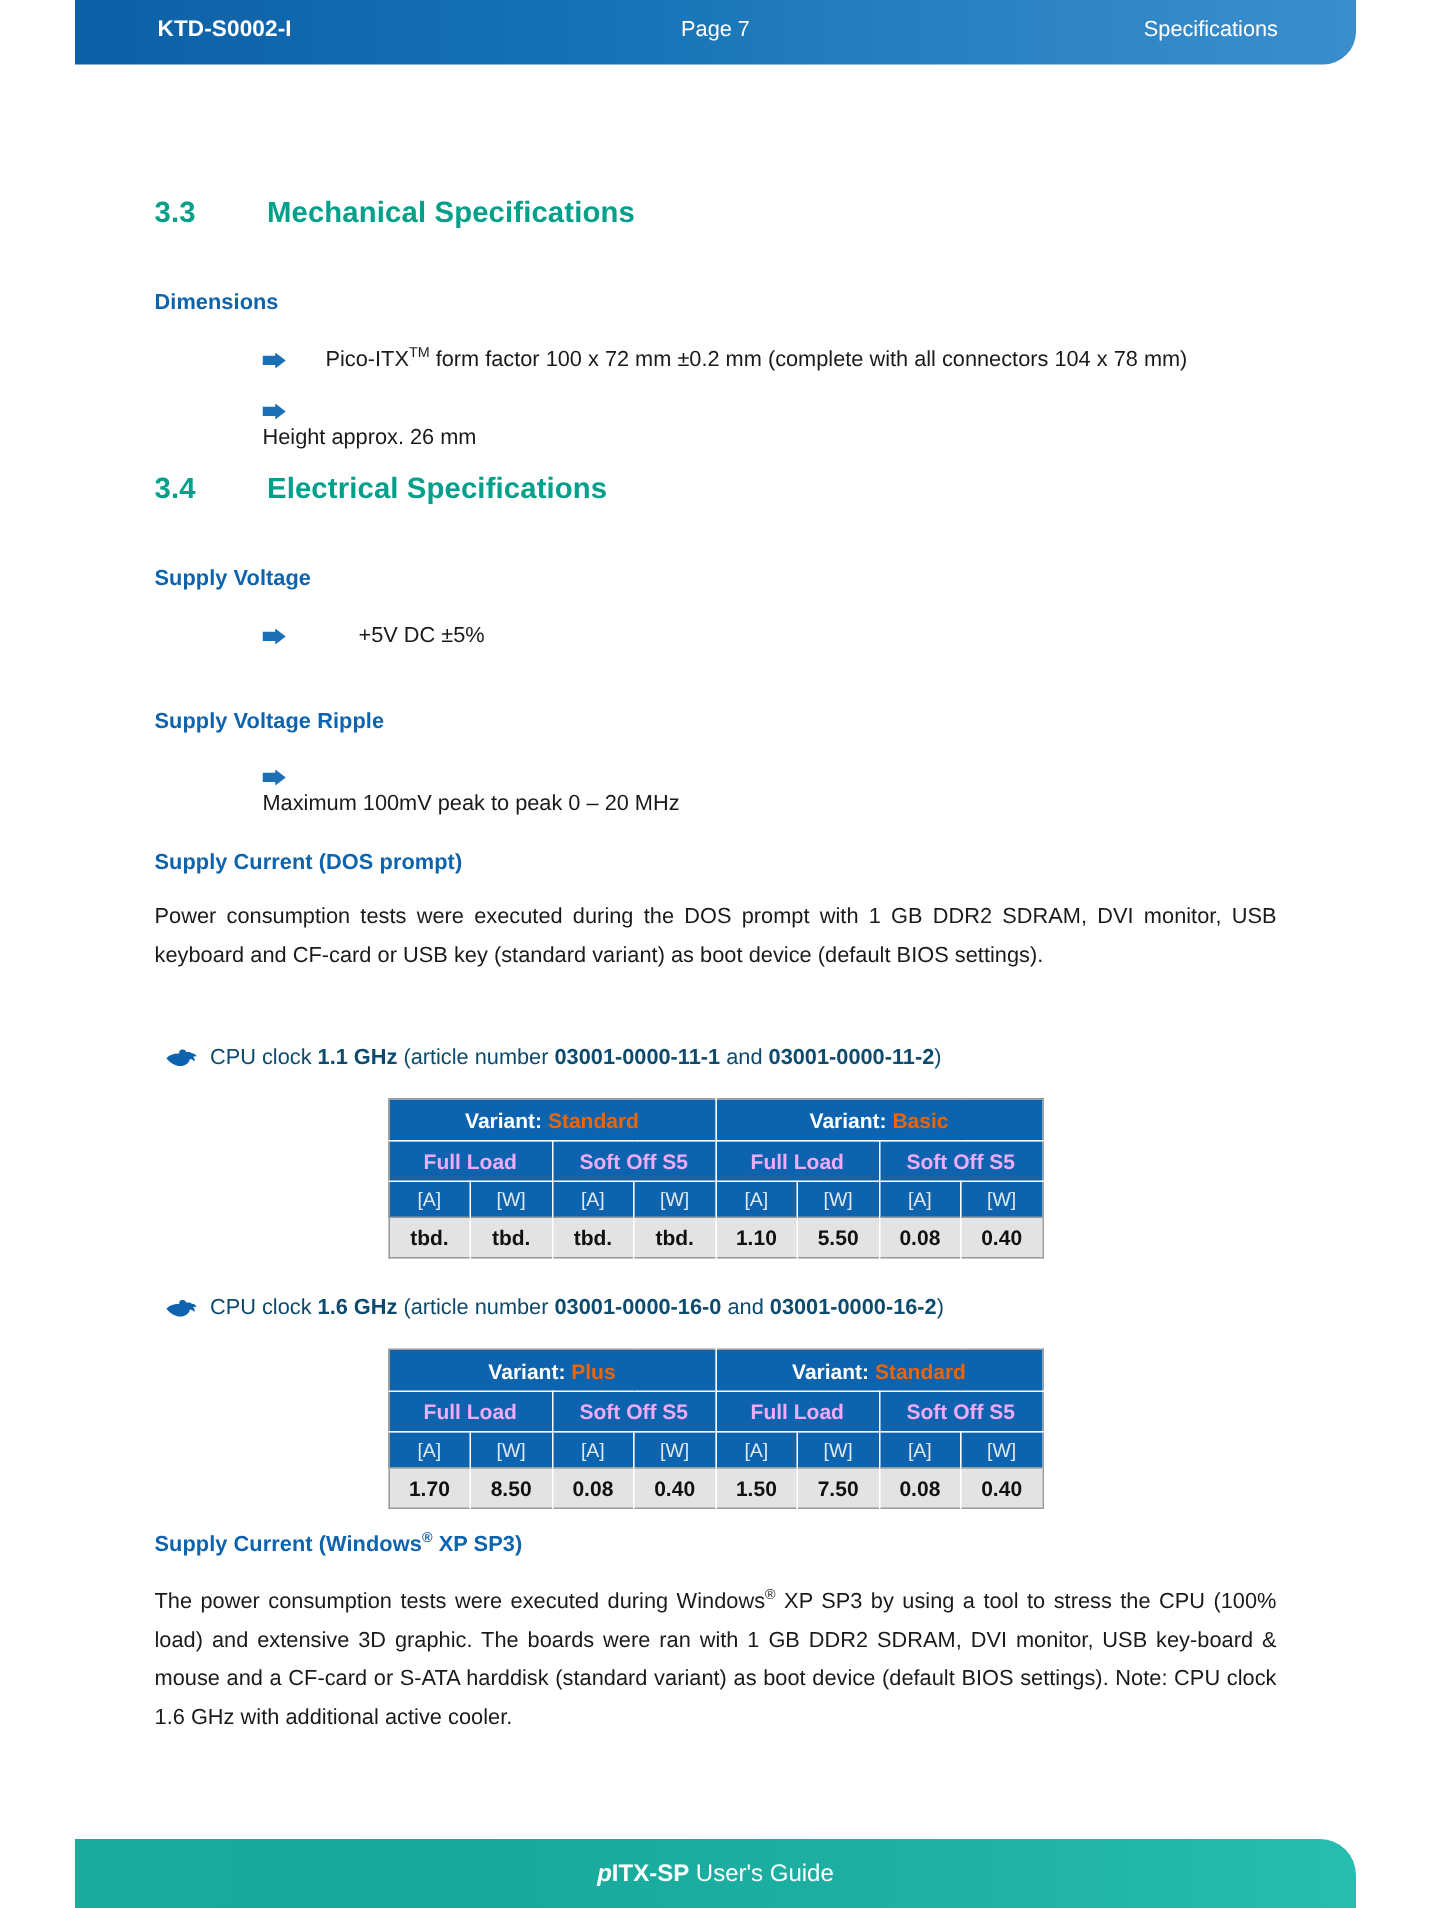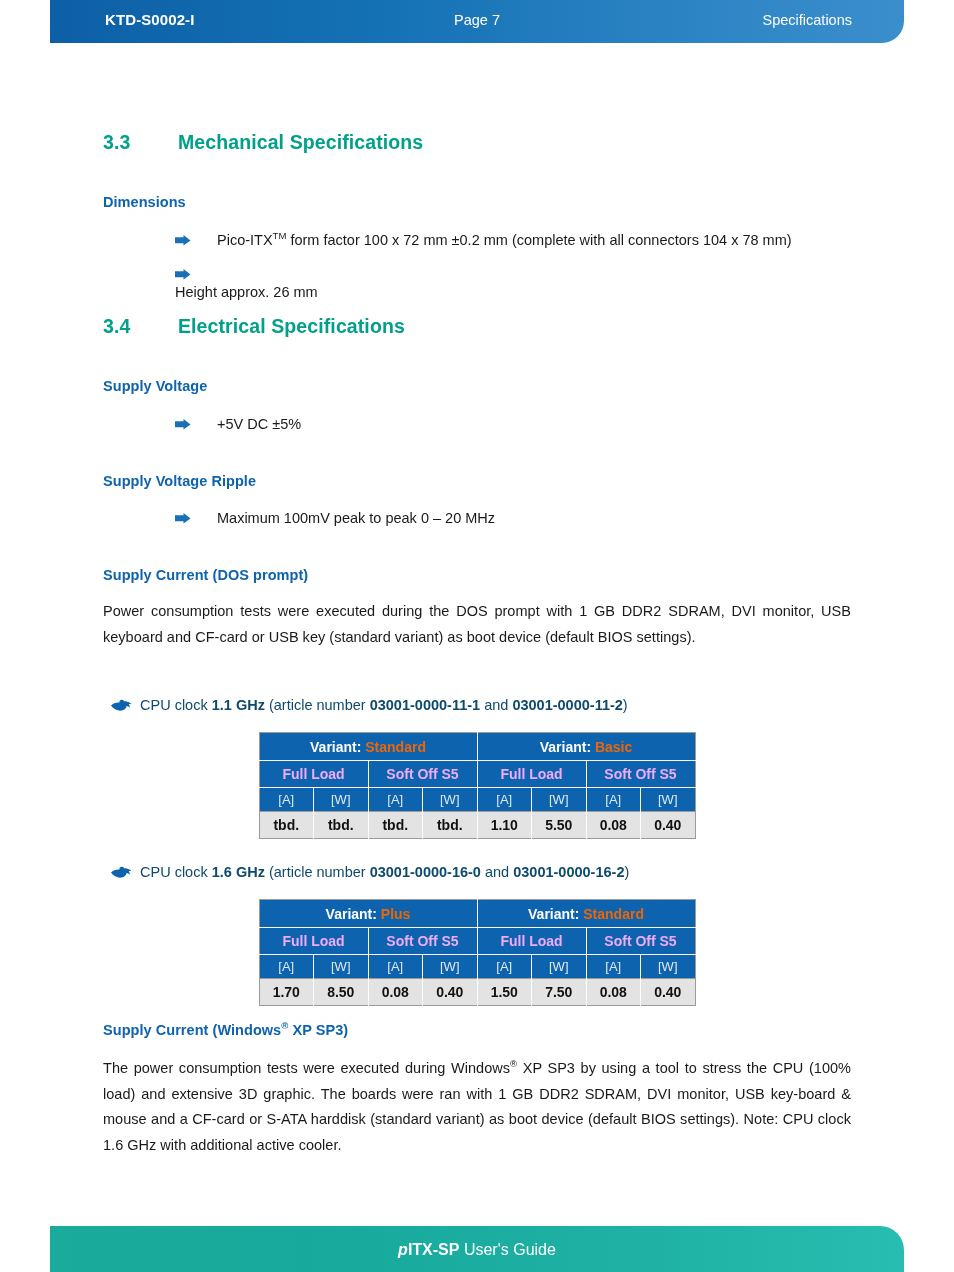--- a/index.html
+++ b/index.html
@@ -235,32 +235,32 @@
     <span class="bullet-text">Height approx. 26 mm</span>
   </div>
 
   <h2 class="sec-heading" style="position:absolute; left:103px; top:272px; width:600px;">
     <span class="sec-num">3.4</span>
     <span>Electrical Specifications</span>
   </h2>
 
   <h3 class="sub-heading" style="position:absolute; left:103px; top:335px;">Supply Voltage</h3>
 
-  <div class="bullet-row" style="position:absolute; left:175px; top:369px; width:700px;">
+  <div class="bullet-row" style="position:absolute; left:175px; top:369px; width:700px;gap:22px;">
     <span class="bullet-arrow">
       <svg width="16" height="11" viewBox="0 0 16 11">
           <path d="M0 2.2 L8.5 2.2 L8.5 0 L15.5 5.4 L8.5 10.6 L8.5 8.3 L0 8.3 Z" fill="#1a6fb5"></path>
         </svg>
     </span>
     <span class="bullet-text">+5V DC  ±5%</span>
   </div>
 
   <h3 class="sub-heading" style="position:absolute; left:103px; top:430px;">Supply Voltage Ripple</h3>
 
-  <div class="bullet-row" style="position:absolute; left:175px; top:463px; width:700px;">
+  <div class="bullet-row" style="position:absolute; left:175px; top:463px; width:700px;flex-direction:column;">
     <span class="bullet-arrow">
       <svg width="16" height="11" viewBox="0 0 16 11">
           <path d="M0 2.2 L8.5 2.2 L8.5 0 L15.5 5.4 L8.5 10.6 L8.5 8.3 L0 8.3 Z" fill="#1a6fb5"></path>
         </svg>
     </span>
     <span class="bullet-text">Maximum 100mV peak to peak 0 – 20 MHz</span>
   </div>
 
   <h3 class="sub-heading" style="position:absolute; left:103px; top:524px;">Supply Current (DOS prompt)</h3>
 

